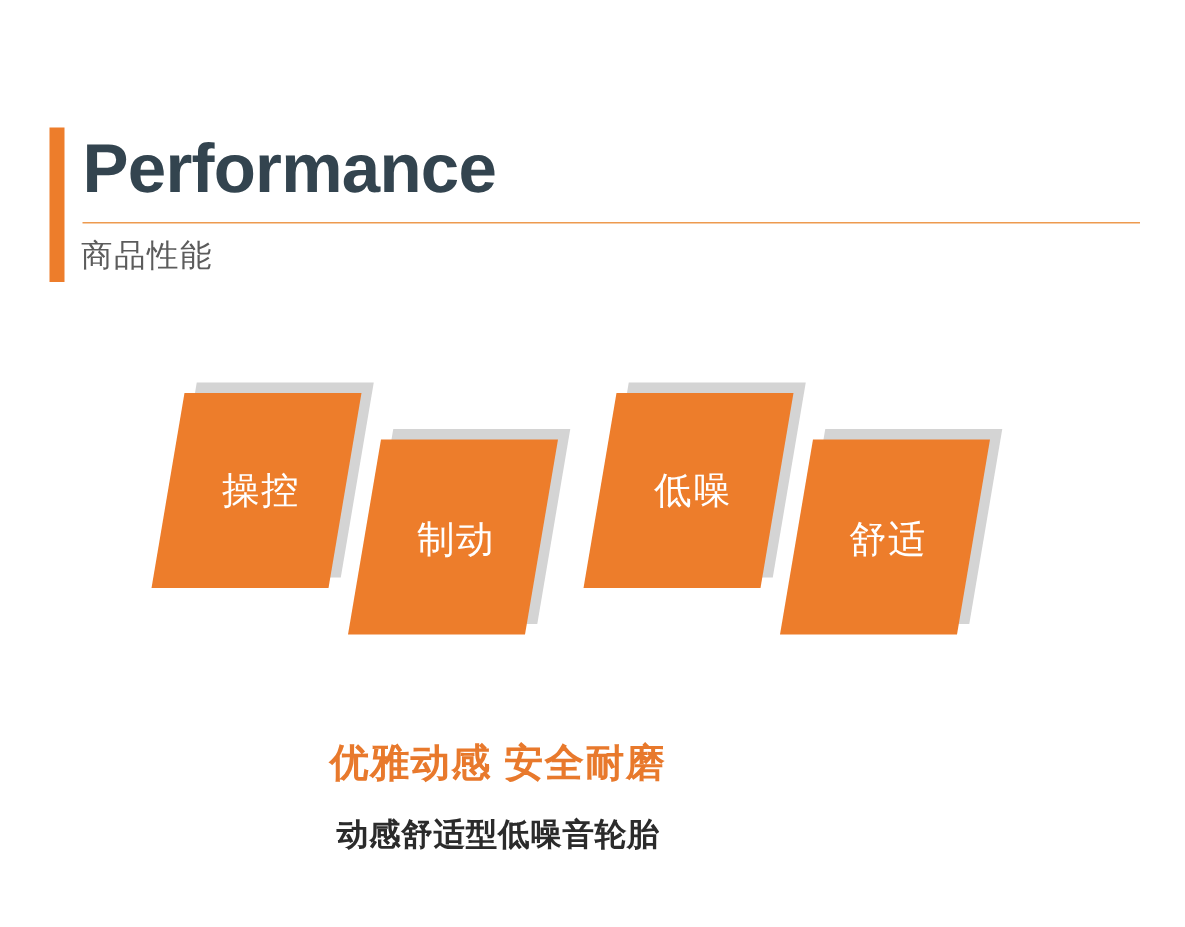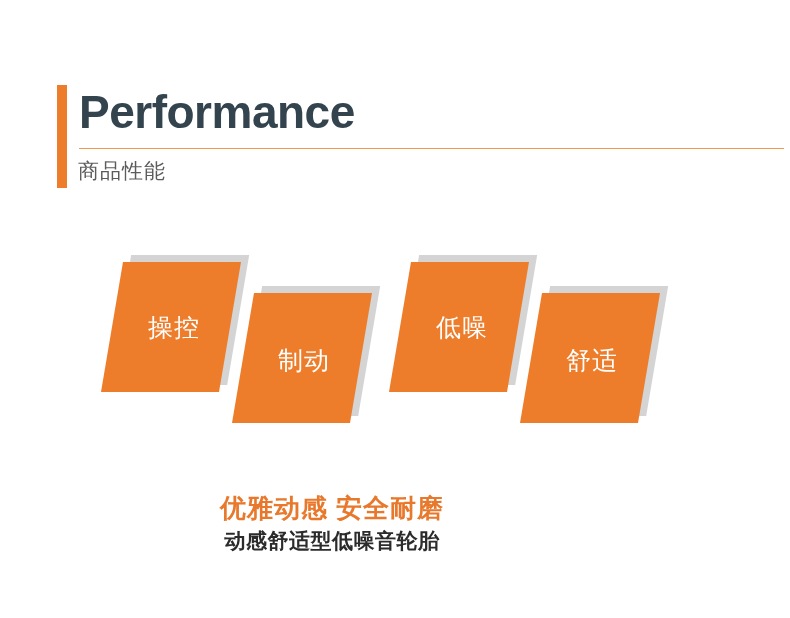--- a/index.html
+++ b/index.html
@@ -15,21 +15,20 @@
     position: relative;
   }
 
   
   #header {
     position: absolute;
     left: 0;
     top: 0;
     width: 628px;
     height: 210px;
-    margin-left: 24px;
   }
   #accent-bar {
     position: absolute;
     left: 33px;
     top: 85px;
     width: 10px;
     height: 103px;
     background: #ED7D2B;
   }
   #title-en {
@@ -132,21 +131,21 @@
   }
   #tagline-primary {
     font-size: 26px;
     font-weight: bold;
     color: #E8792C;
     letter-spacing: 1px;
     line-height: 32px;
     white-space: nowrap;
   }
   #tagline-secondary {
-    margin-top: 3px;
+    margin-top: 19px;
     font-size: 21px;
     font-weight: bold;
     color: #2B2B2B;
     letter-spacing: 0.5px;
     line-height: 27px;
     white-space: nowrap;
   }
 </style>
 </head>
 <body>

